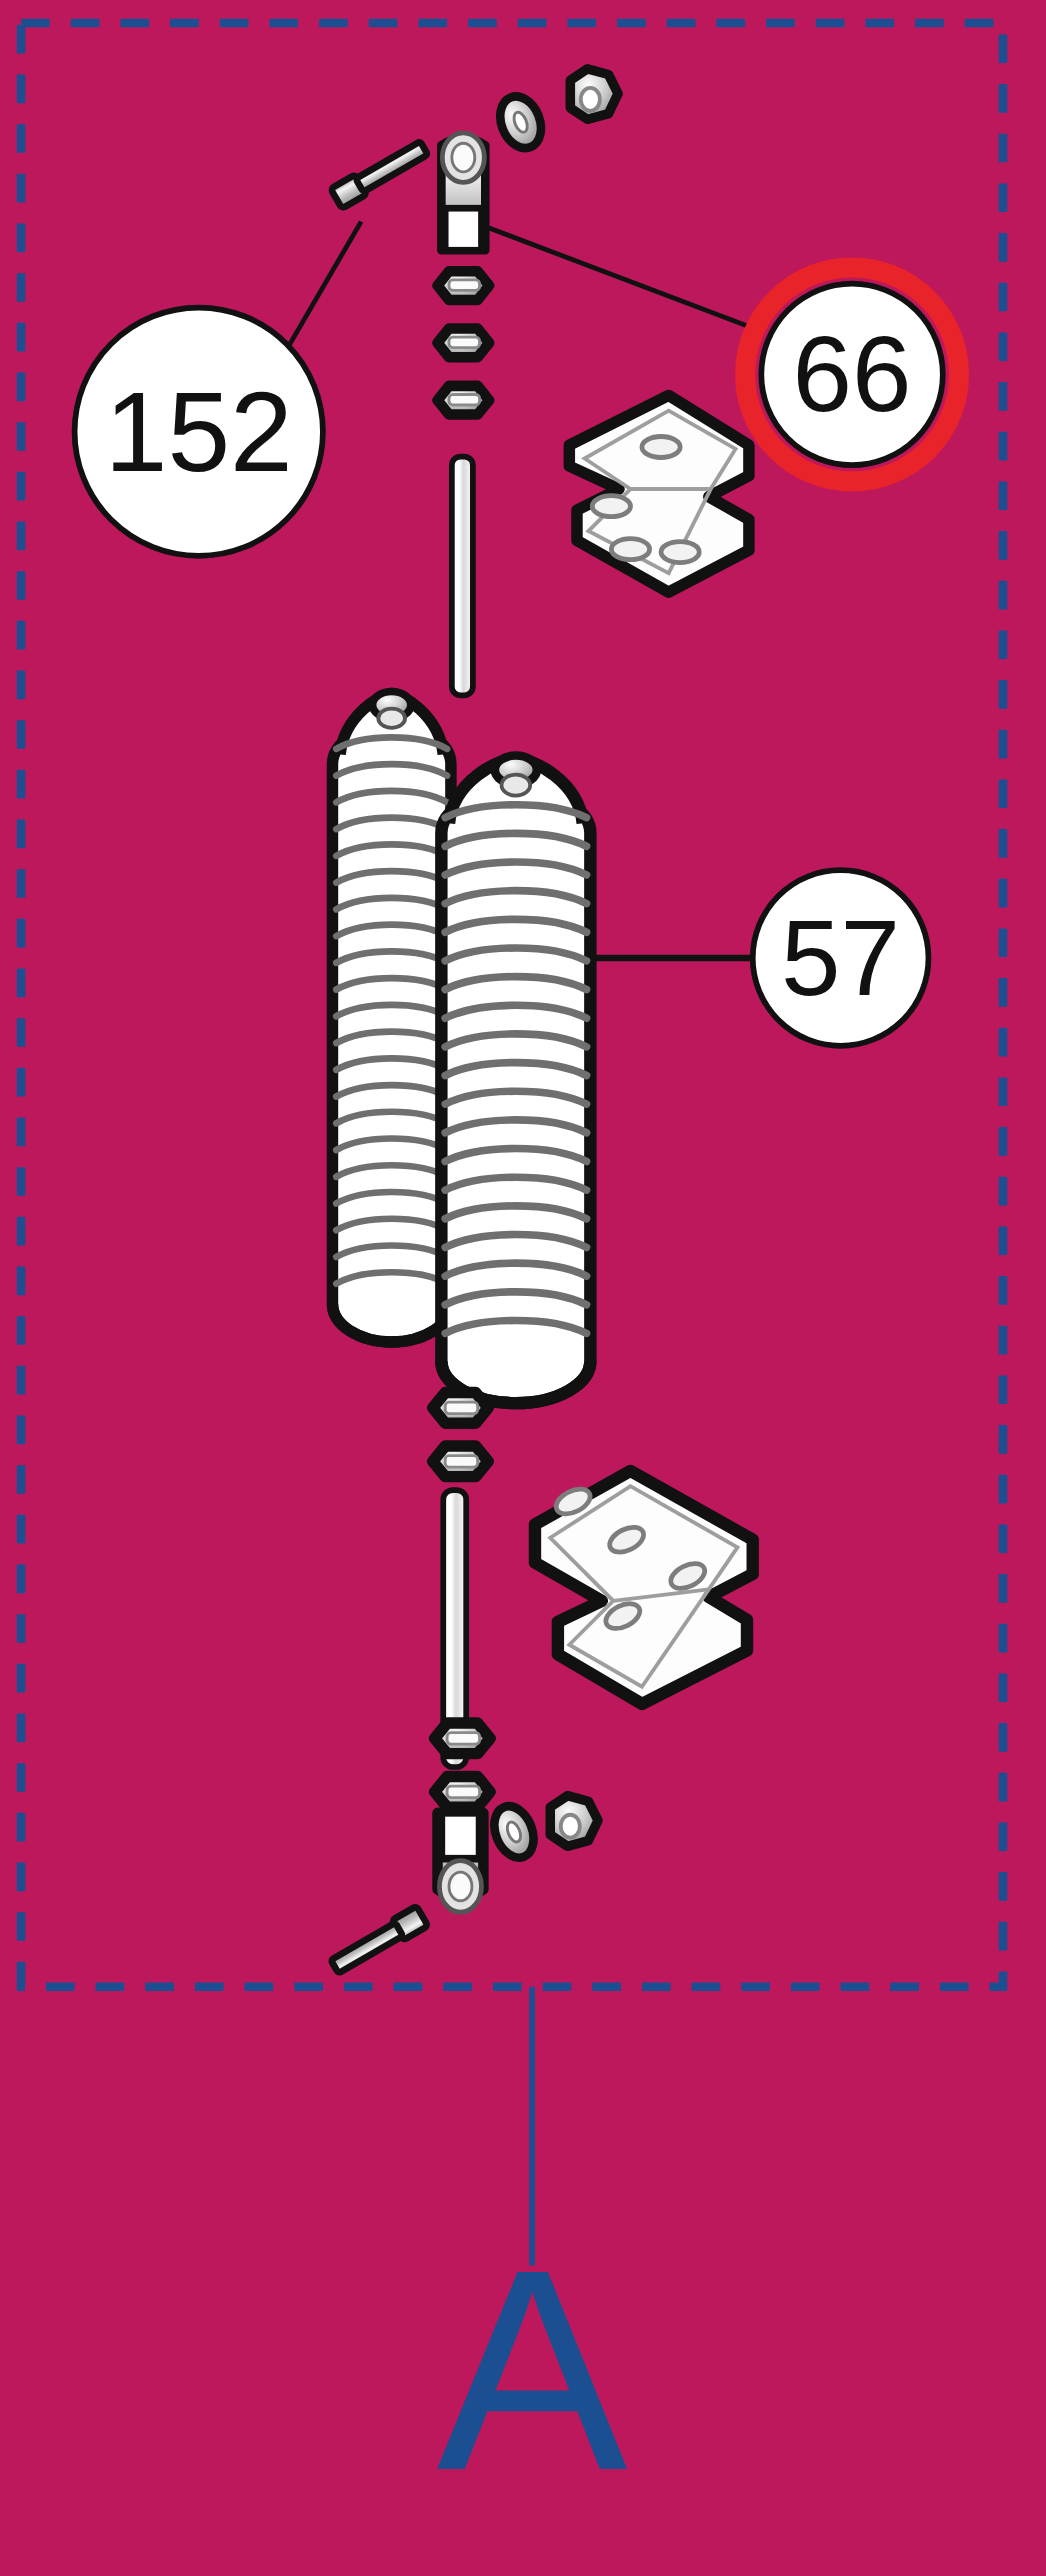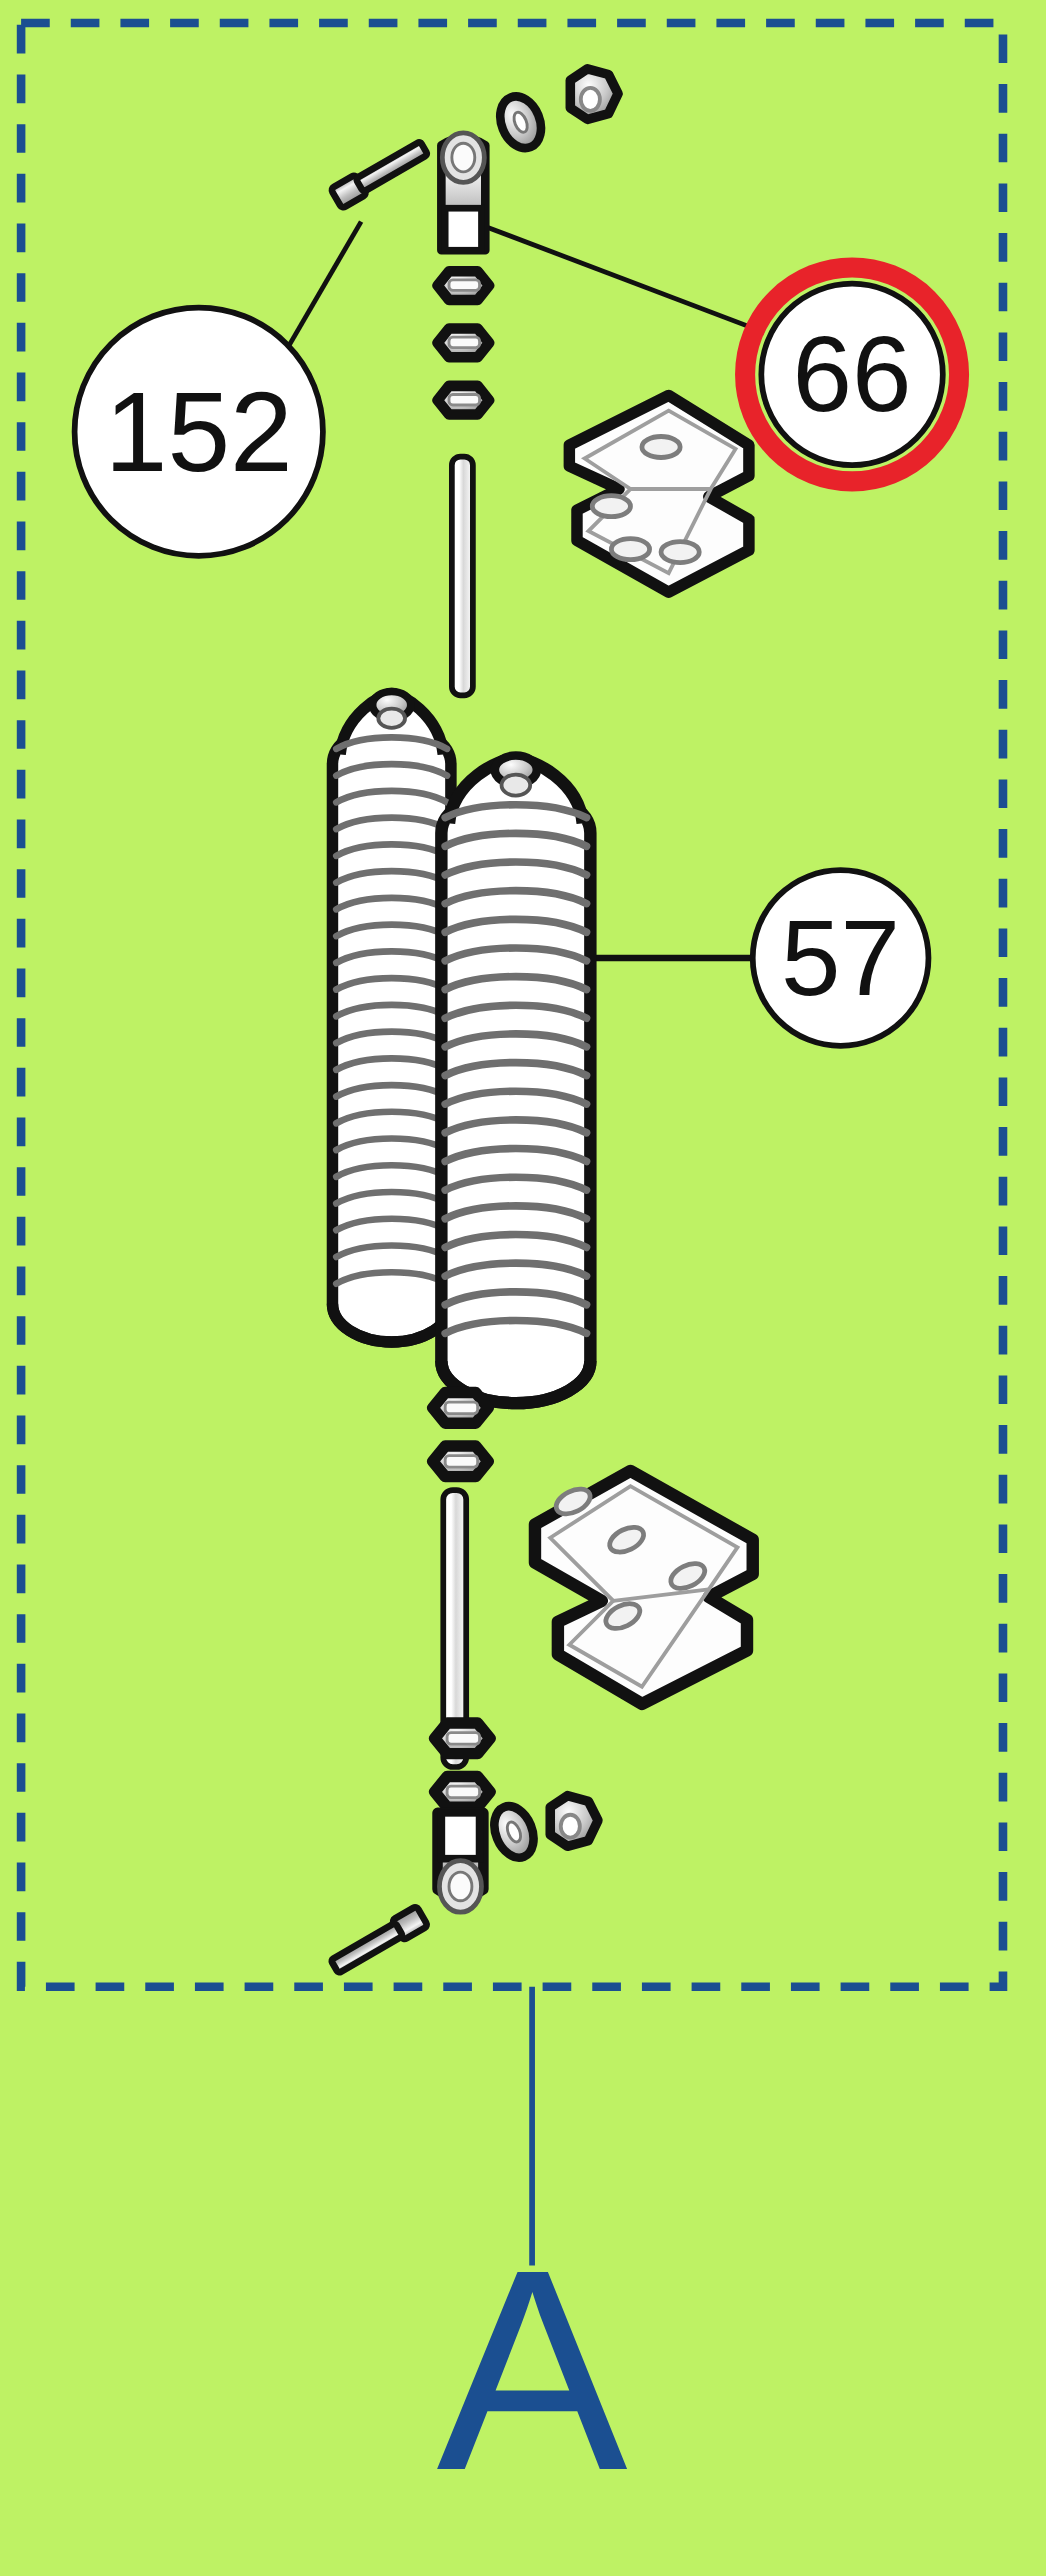--- a/index.html
+++ b/index.html
@@ -8,21 +8,21 @@
     padding: 0;
     background: #ffffff;
   }
   body {
     font-family: "Liberation Sans", sans-serif;
   }
   #stage {
     position: relative;
     width: 1047px;
     height: 2576px;
-    background: #bef264;
+    background: #be185d;
     overflow: hidden;
   }
   #diagram-svg {
     position: absolute;
     left: 0;
     top: 0;
     width: 1047px;
     height: 2576px;
     display: block;
   }

